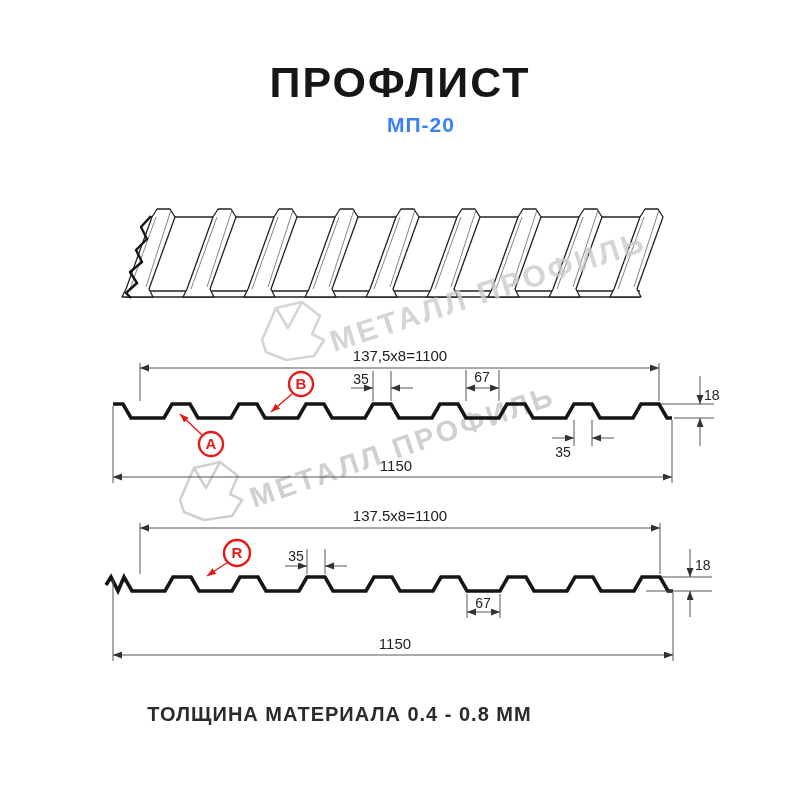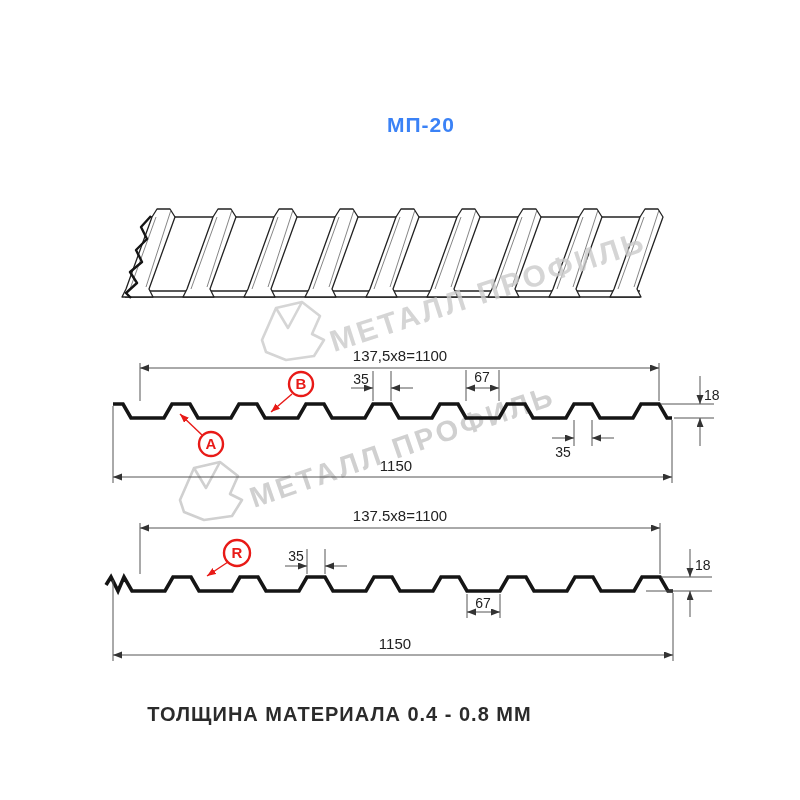--- a/index.html
+++ b/index.html
@@ -15,20 +15,21 @@
   .dimtxt{font-size:14px;fill:#222;}
   .spantxt{font-size:15px;fill:#222;}
   .lbltxt{font-size:15px;font-weight:700;fill:#e81a17;}
   .wmtxt{font-size:30px;font-weight:700;letter-spacing:3px;fill:#cbcbcb;}
 </style>
 </head>
 <body>
 
 <div class="page">
 
+  <div class="title">ПРОФЛИСТ</div>
   <div class="subtitle">МП-20</div>
 
   <svg width="800" height="800" viewBox="0 0 800 800" style="position:absolute;left:0;top:0;">
     <defs>
       <marker id="aE" markerUnits="userSpaceOnUse" markerWidth="10" markerHeight="8" refX="9" refY="3.5" orient="auto">
           <path d="M0,0 L9,3.5 L0,7 Z" fill="#333"></path>
         </marker>
       <marker id="aS" markerUnits="userSpaceOnUse" markerWidth="10" markerHeight="8" refX="9" refY="3.5" orient="auto-start-reverse">
           <path d="M0,0 L9,3.5 L0,7 Z" fill="#333"></path>
         </marker>

